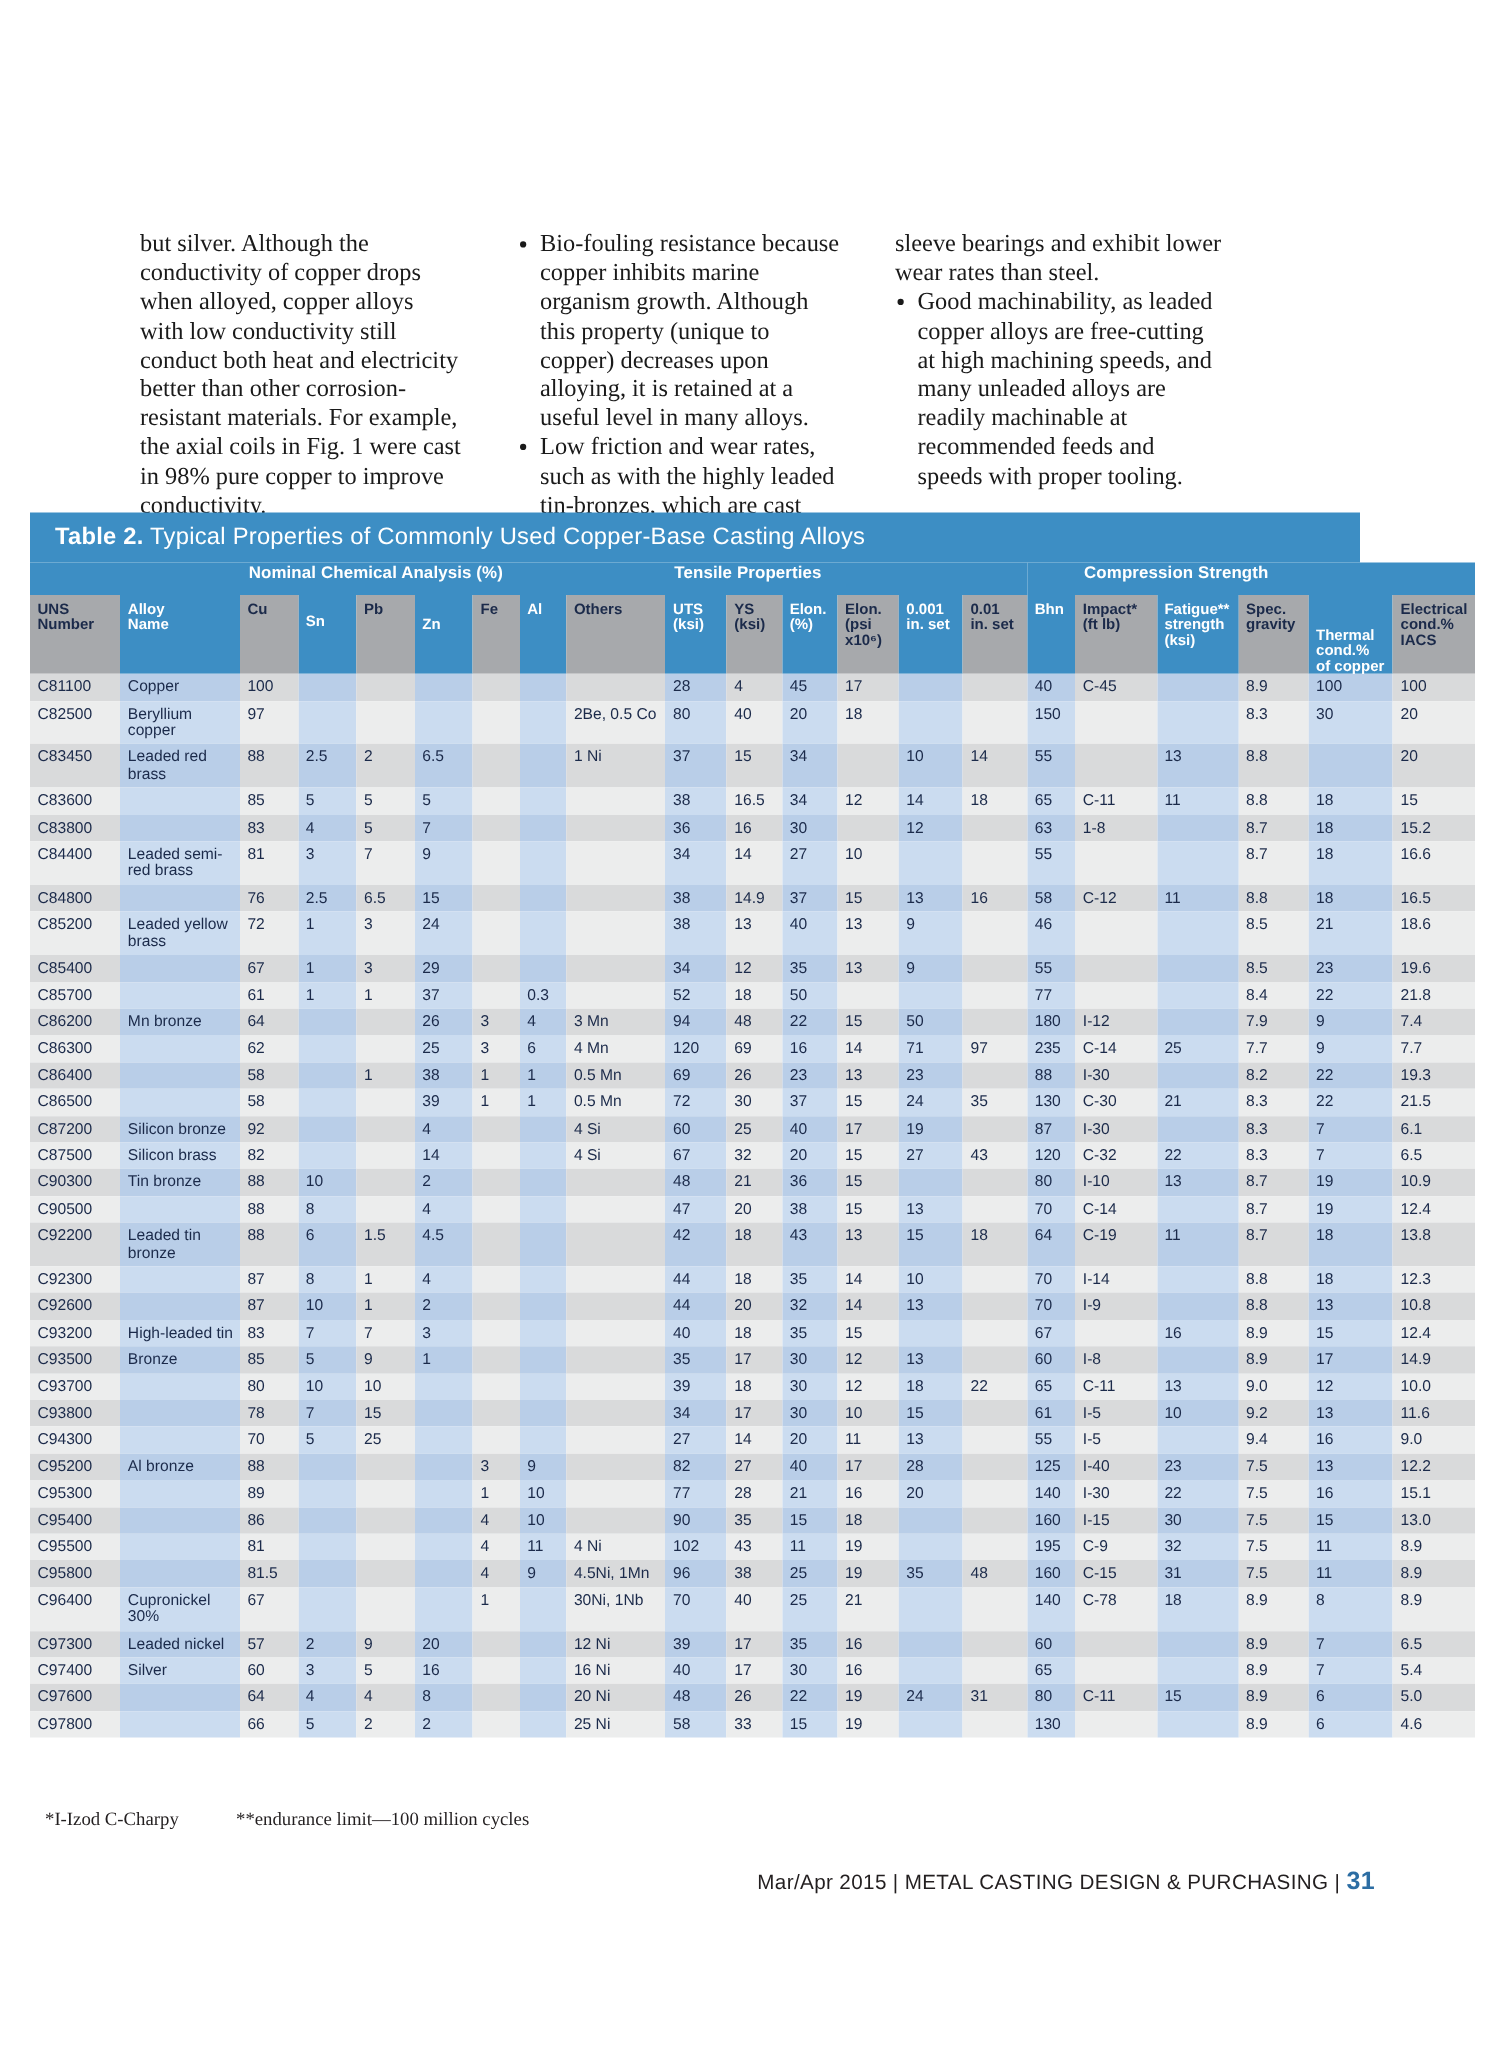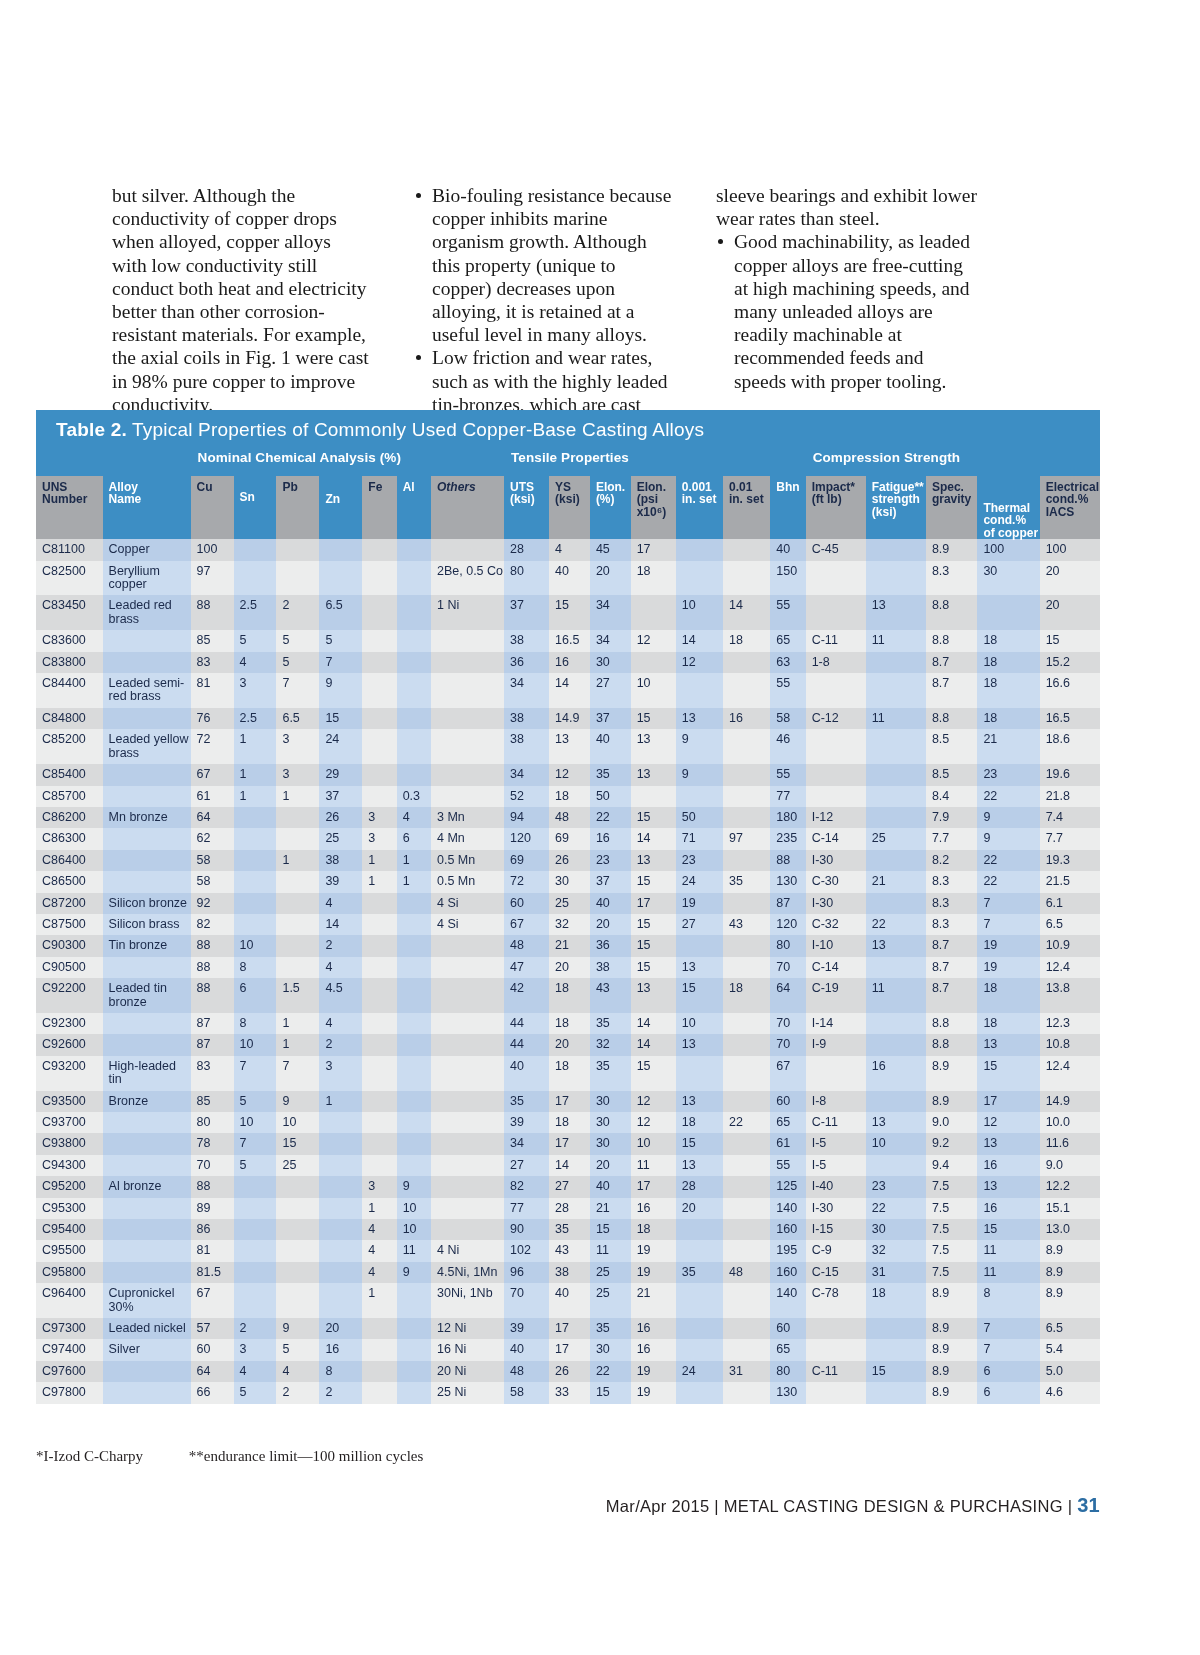--- a/index.html
+++ b/index.html
@@ -15,29 +15,29 @@
     display:flex;gap:44px;
   }
   .col{width:258px;font-family:"Liberation Serif", serif;font-size:19.5px;line-height:23.2px;color:#1a1a1a;}
   .col p{margin:0 0 0 0;}
   .bullets{list-style:none;margin:0;padding:0;}
   .bullets li{position:relative;padding-left:18px;margin:0 0 0 0;}
   .bullets li .bdot{position:absolute;left:2px;top:9px;width:5px;height:5px;border-radius:50%;background:#1a1a1a;}
   .col3{width:262px;}
 
   
-  .tablewrap{position:absolute;left:36px;top:410px;width:1064px;}
+  .tablewrap{position:absolute;left:24px;top:410px;width:1064px;}
   .tbl-caption{
     background:#3d8ec4;color:#ffffff;height:40px;line-height:40px;
     padding:0 0 0 20px;font-size:19px;letter-spacing:.2px;
   }
   .tbl-caption b{font-weight:bold;}
   .tbl-caption span.cap-rest{font-weight:normal;}
 
-  table.maintable{border-collapse:collapse;width:1064px;table-layout:fixed;font-size:11.5px;}
+  table.maintable{border-collapse:collapse;width:1156px;table-layout:fixed;font-size:11.5px;}
   table.maintable td,table.maintable th{padding:0;margin:0;vertical-align:top;}
 
   
   .grp{height:26px;background:#3d8ec4;color:#fff;font-weight:bold;font-size:13.5px;
        padding-left:7px !important;vertical-align:middle;letter-spacing:.1px;}
   .grp.blank{background:#3d8ec4;}
 
   
   .ch{height:48px;font-weight:bold;font-size:12px;line-height:12.4px;
       padding:5px 0 0 6px !important;vertical-align:top;}
@@ -138,21 +138,21 @@
           <td class="ch blue">
             <span style="display: block; margin-top: 12px;">Zn</span>
           </td>
           <td class="ch gray">
             <span style="display: block;">Fe</span>
           </td>
           <td class="ch blue">
             <span style="display: block;">Al</span>
           </td>
           <td class="ch gray">
-            <span style="display: block; font-style: italic;">Others</span>
+            <span style="display: block;">Others</span>
           </td>
           <td class="ch blue">
             <span style="display: block;">UTS</span>
             <span style="display: block;">(ksi)</span>
           </td>
           <td class="ch gray">
             <span style="display: block;">YS</span>
             <span style="display: block;">(ksi)</span>
           </td>
           <td class="ch blue">

